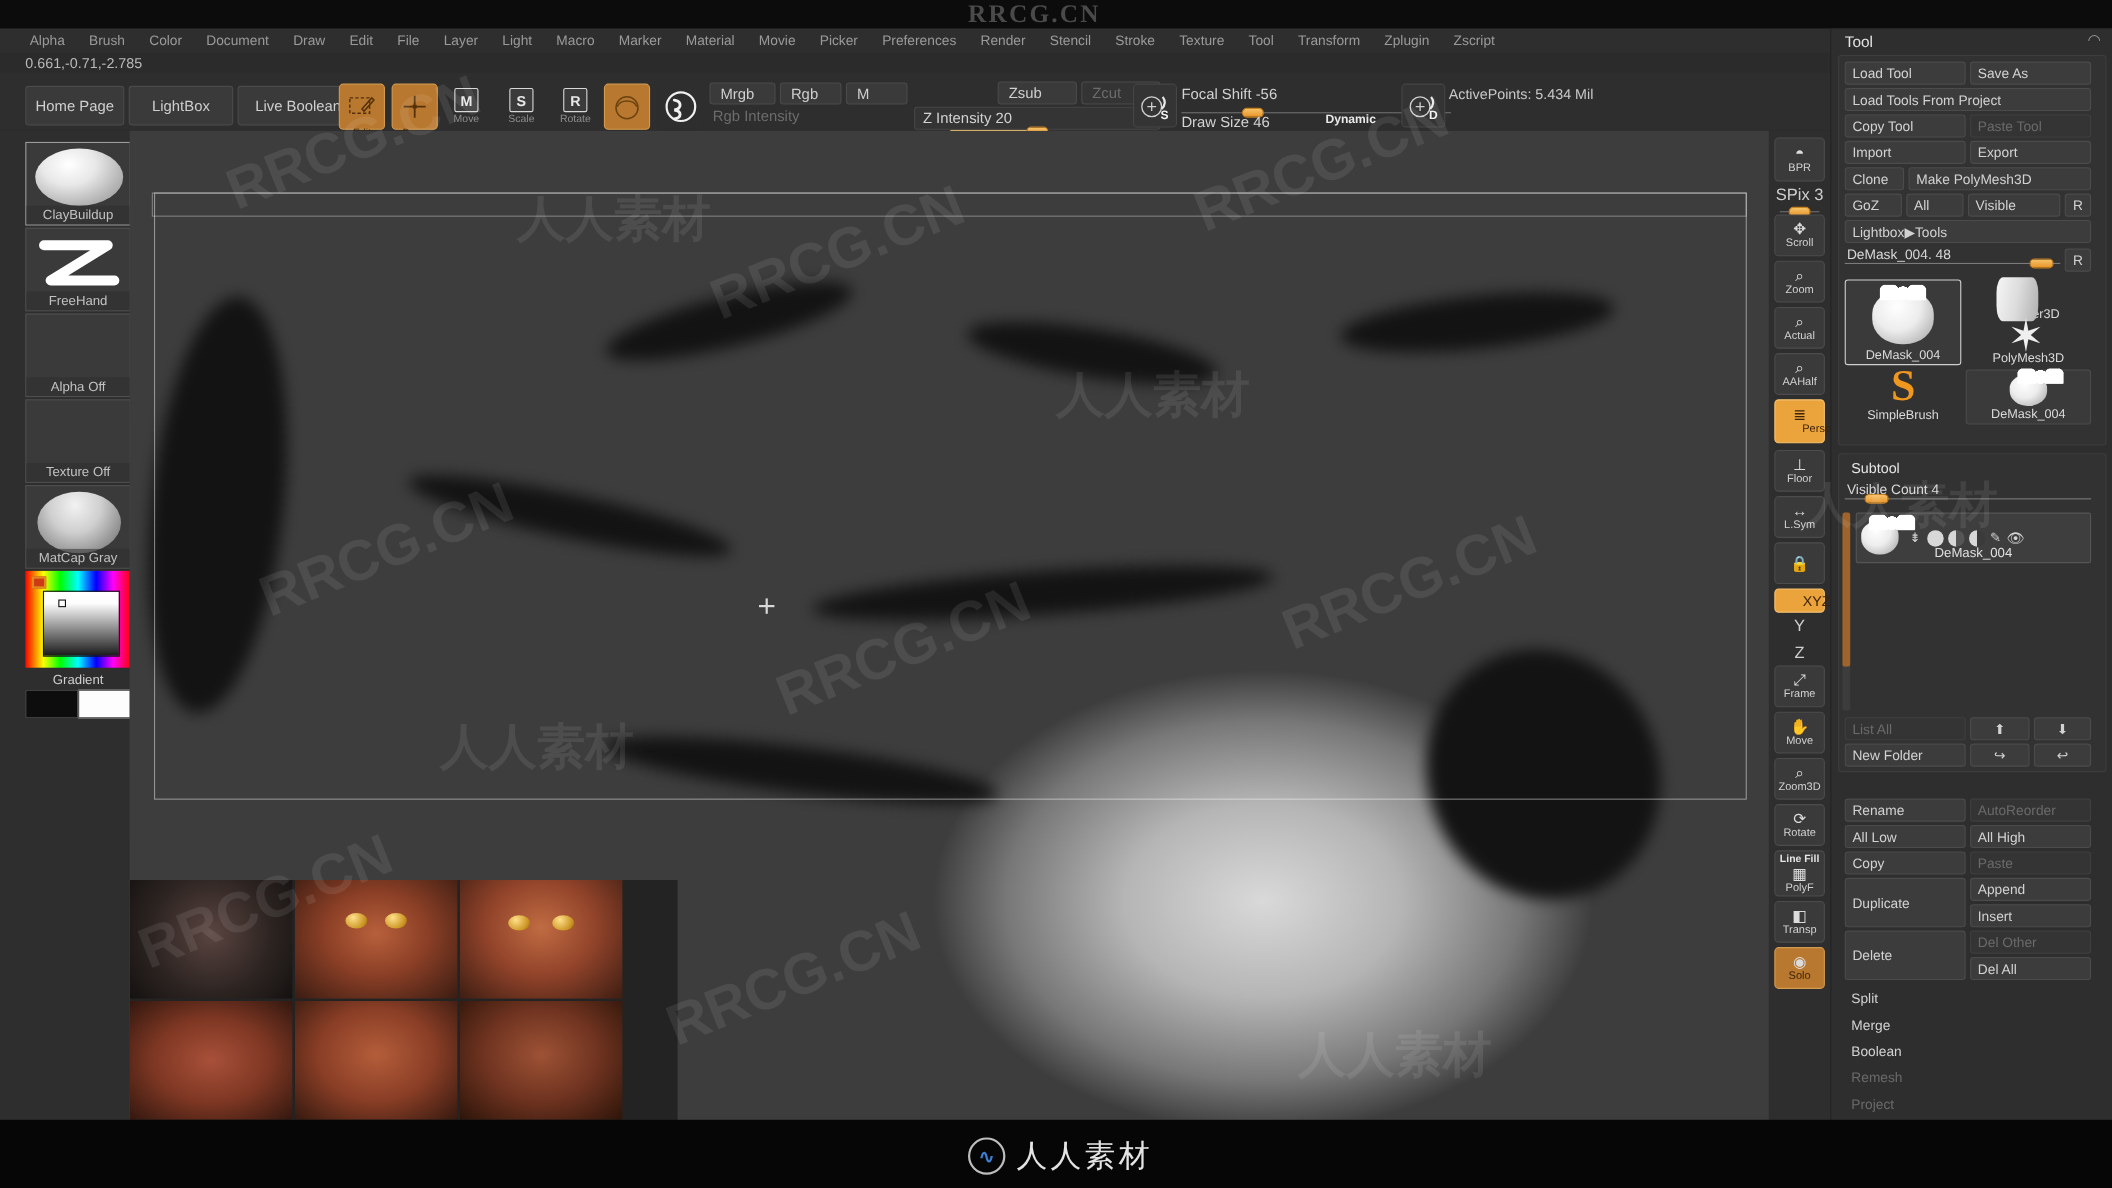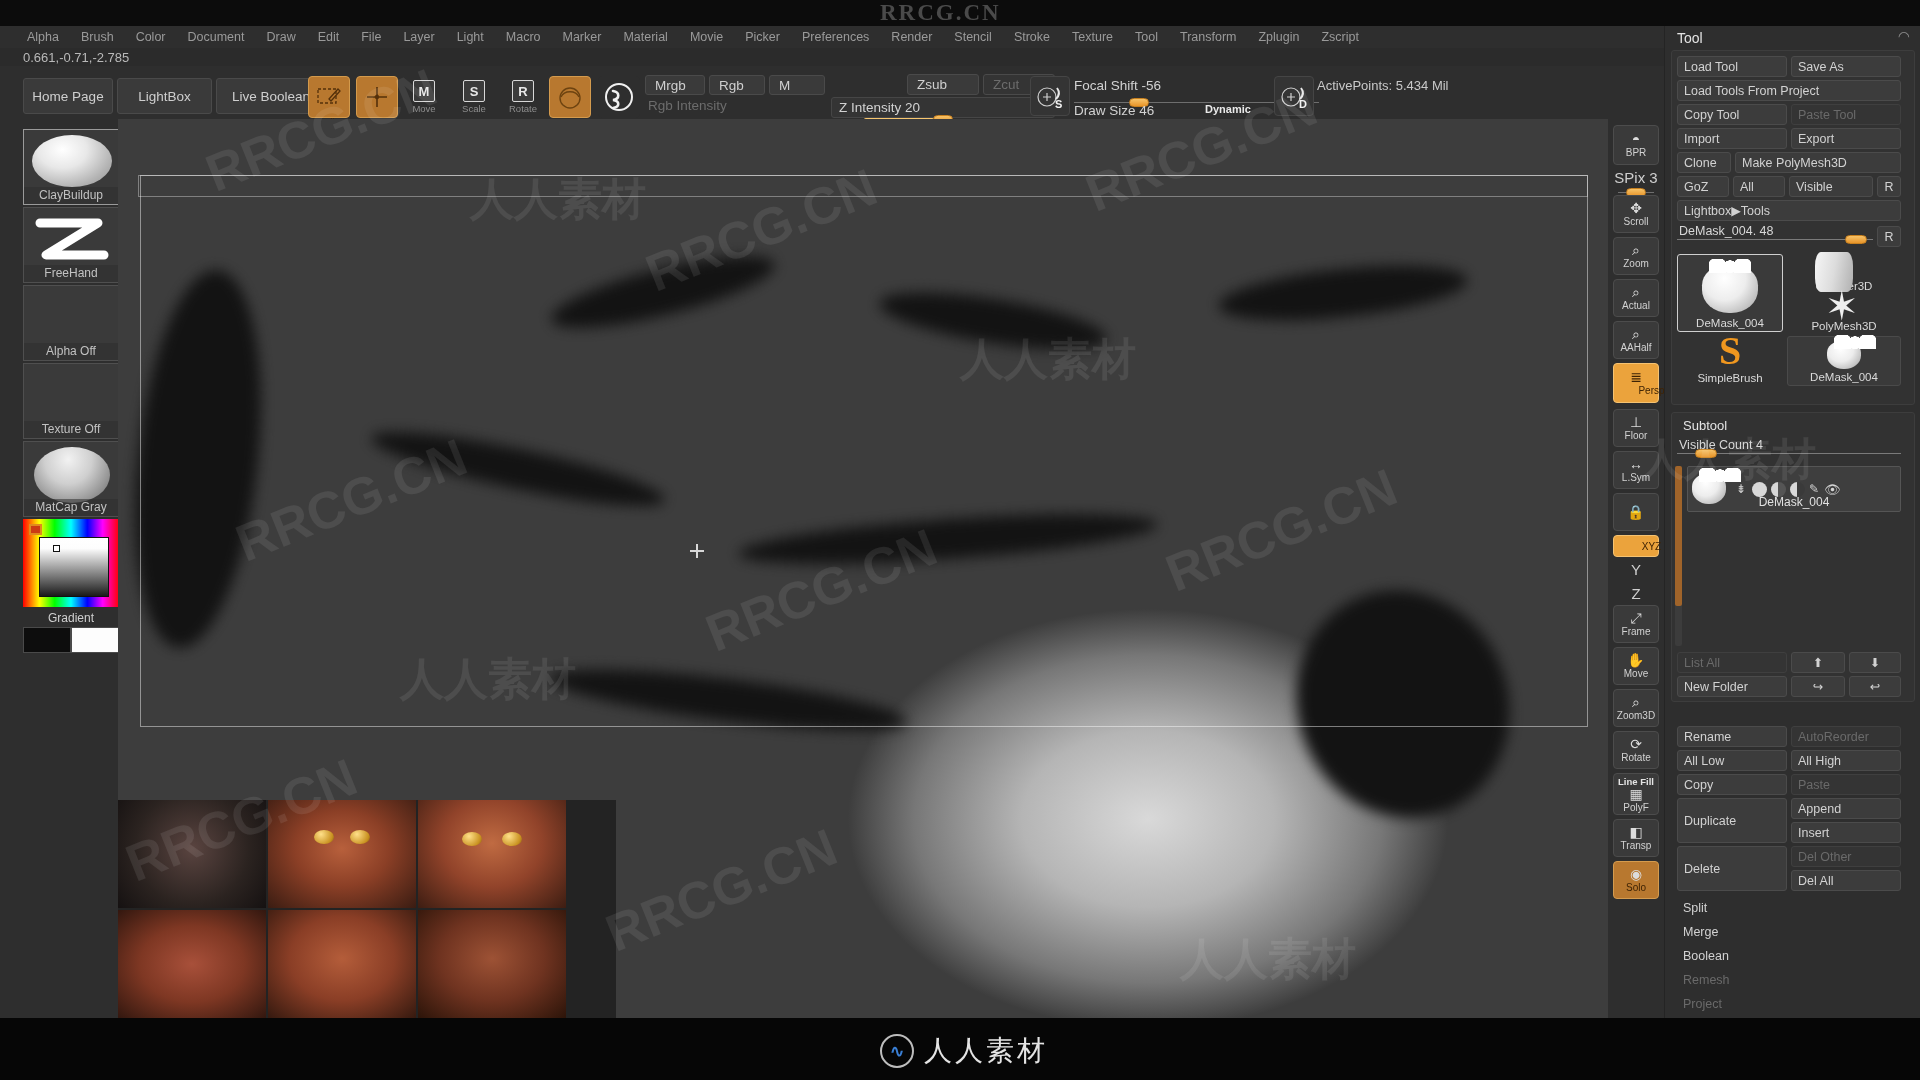--- a/index.html
+++ b/index.html
@@ -500,21 +500,21 @@
       <div class="vcap">Floor</div>
     </div>
     <div class="vbtn" style="top:332px; height:38px;">
       <div class="vico">↔</div>
       <div class="vcap">L.Sym</div>
     </div>
     <div class="vbtn" style="top:374px; height:38px;">
       <div class="vico">🔒</div>
     </div>
     <div class="vbtn on" style="top:416px; height:22px;">
-      <div class="vcap" style="margin:0;font-size:10px;">XYZ</div>
+      <div class="vcap" style="margin:0;font-size:13px;">XYZ</div>
     </div>
     <div class="vmini" style="top:442px;">Y</div>
     <div class="vmini" style="top:466px;">Z</div>
 
     <div class="vbtn" style="top:486px; height:38px;">
       <div class="vico">⤢</div>
       <div class="vcap">Frame</div>
     </div>
     <div class="vbtn" style="top:528px; height:38px;">
       <div class="vico">✋</div>

